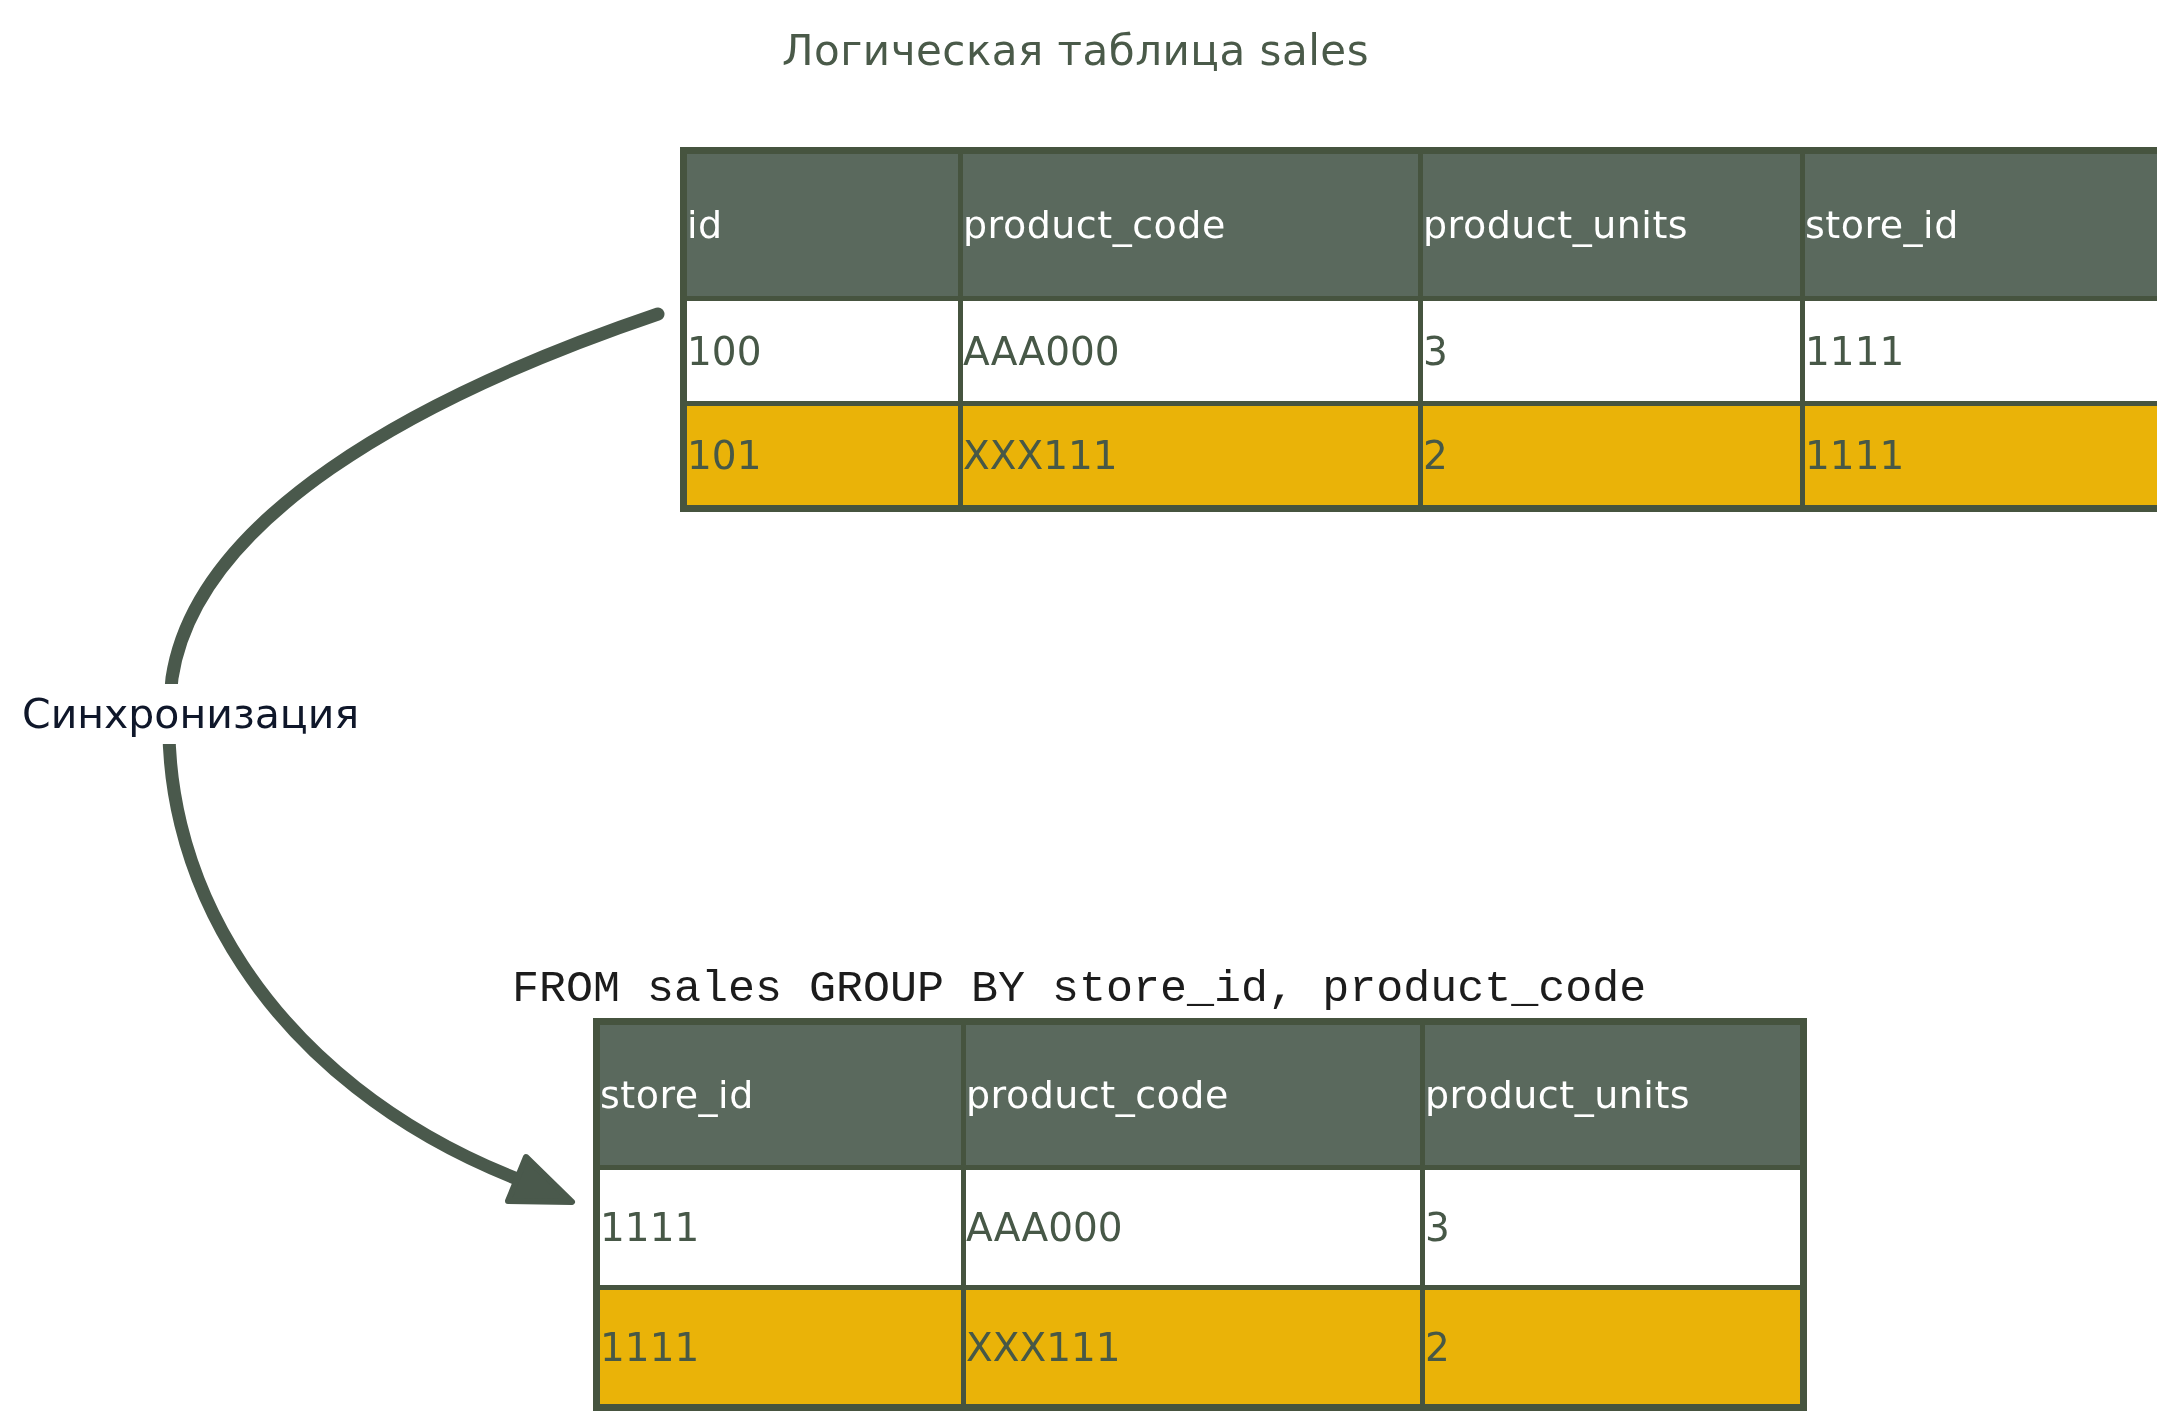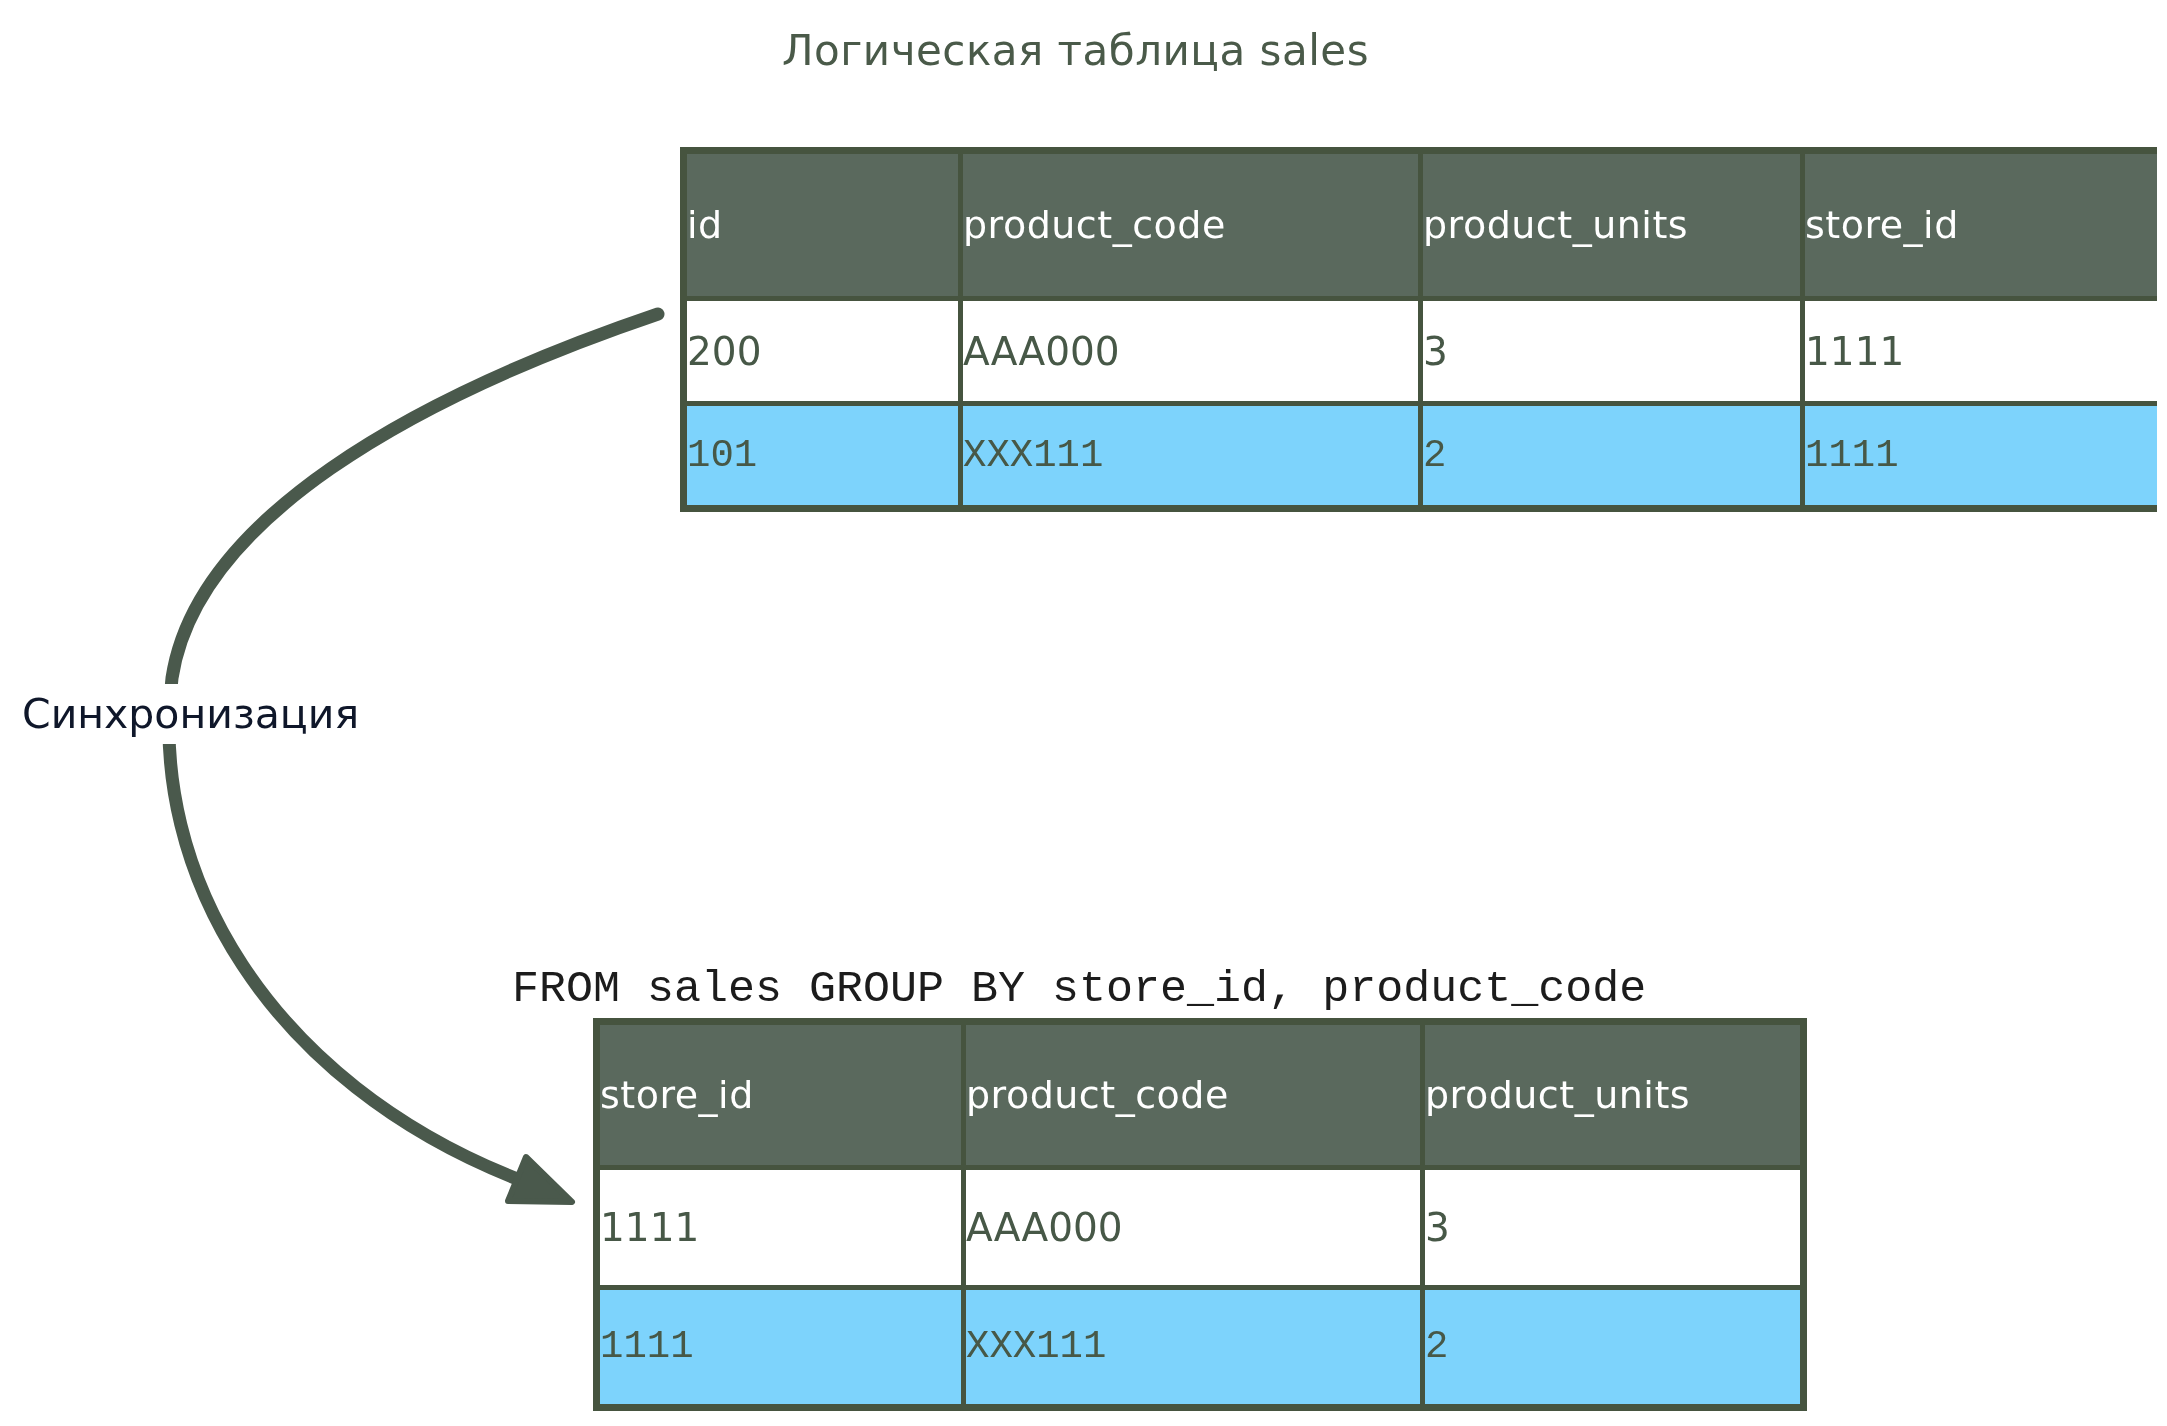--- a/index.html
+++ b/index.html
@@ -53,21 +53,21 @@
     color: #ffffff;
     font-size: 38px;
     font-weight: 500;
     letter-spacing: 0.5px;
   }
   table.tbl td {
     font-size: 39px;
     color: #475847;
     background: #ffffff;
   }
-  table.tbl tr.alt td { background: #7dd3fc; font-family: Liberation Mono, monospace; }
+  table.tbl tr.alt td { background: #eab308; }
 
   .tbl-logical { left: 680px; top: 147px; width: 1480px; }
   .tbl-logical thead tr { height: 148px; }
   .tbl-logical tbody tr { height: 105px; }
 
   .tbl-mview { left: 593px; top: 1018px; width: 1207px; }
   .tbl-mview thead tr { height: 146px; }
   .tbl-mview tbody tr { height: 120px; }
 
   .arrow-svg { position: absolute; left: 0; top: 0; }
@@ -105,21 +105,21 @@
     <thead>
       <tr>
         <th>id</th>
         <th>product_code</th>
         <th>product_units</th>
         <th>store_id</th>
       </tr>
     </thead>
     <tbody>
       <tr>
-        <td>200</td>
+        <td>100</td>
         <td>AAA000</td>
         <td>3</td>
         <td>1111</td>
       </tr>
       <tr class="alt">
         <td>101</td>
         <td>XXX111</td>
         <td>2</td>
         <td>1111</td>
       </tr>

